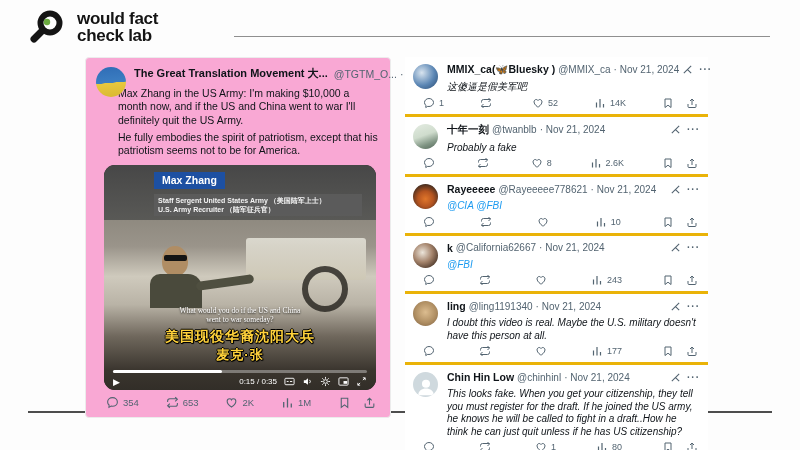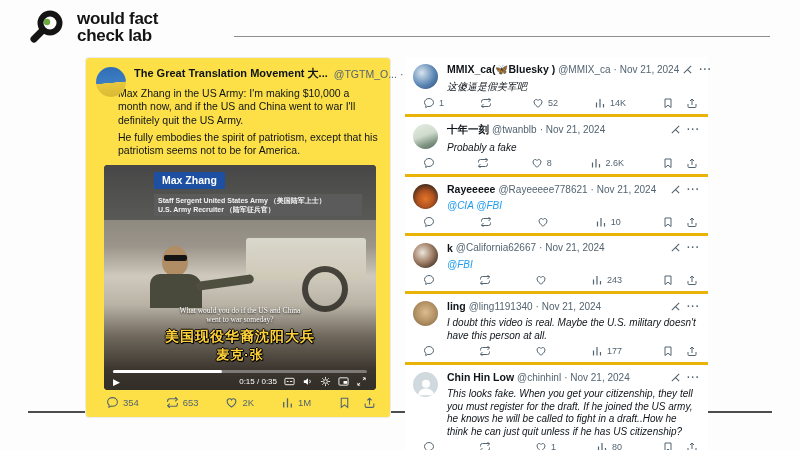--- a/index.html
+++ b/index.html
@@ -15,35 +15,35 @@
   
   .logo { position: absolute; left: 30px; top: 8px; display: flex; align-items: center; gap: 9px; }
   .logo svg { display: block; }
   .brand-text { font-size: 17px; font-weight: bold; line-height: 17px; letter-spacing: -0.3px; color: #141414; }
   .top-rule { position: absolute; left: 234px; top: 36px; width: 536px; height: 1px; background: #8f8f8f; }
   .bottom-rule { position: absolute; left: 28px; top: 411px; width: 744px; height: 2px; background: #4d4d4d; }
 
   
   .tweet-card {
     position: absolute; left: 85px; top: 57px; width: 306px;
-    background: #fde047; border: 1px solid #ececec; border-radius: 4px;
+    background: #f9a8d4; border: 1px solid #ececec; border-radius: 4px;
     padding: 8px 12px 6px;
   }
   .t-avatar { position: absolute; left: 10px; top: 9px; width: 30px; height: 30px; border-radius: 50%;
     background: linear-gradient(175deg, #2f6db6 0%, #3c7ec2 52%, #e8c83d 53%, #d9b832 100%); }
   .t-headrow { margin-left: 36px; font-size: 10.5px; color: #536471; white-space: nowrap; display: flex; align-items: center; gap: 3px; }
   .t-name { font-weight: bold; color: #0f1419; font-size: 11px; }
   .t-more { margin-left: auto; letter-spacing: 1px; color: #536471; font-weight: bold; }
   .t-body { margin: 6px 0 7px 20px; font-size: 10.5px; line-height: 1.27; color: #0f1419; width: 262px; }
   .t-body p + p { margin-top: 4px; }
 
   
   .video {
     position: relative; margin-left: 6px; width: 272px; height: 225px;
-    background: #161616; border-radius: 4px; overflow: hidden;
+    background: #161616; border-radius: 11px; overflow: hidden;
   }
   .v-blurtop { position: absolute; left: 0; top: 0; width: 100%; height: 58px;
     background: linear-gradient(180deg, #474747, #5a5a57); }
   .v-tag { position: absolute; left: 50px; top: 7px; background: #1d50a2; color: #fff;
     font-weight: bold; font-size: 10.5px; padding: 2px 8px 3px; }
   .v-cap { position: absolute; left: 50px; top: 29px; width: 208px; background: rgba(92,92,92,0.88);
     color: #f3f3f3; font-size: 7px; line-height: 9px; padding: 2px 4px; font-weight: bold; }
   .v-scene { position: absolute; left: 0; top: 55px; width: 100%; height: 188px;
     background: linear-gradient(180deg, #8f8a80 0%, #9a948a 14%, #cfcabd 30%, #b9b3a6 45%, #6f675c 62%, #3a352e 80%, #2b2722 100%); }
   .v-window { position: absolute; right: 10px; top: 18px; width: 120px; height: 42px;

